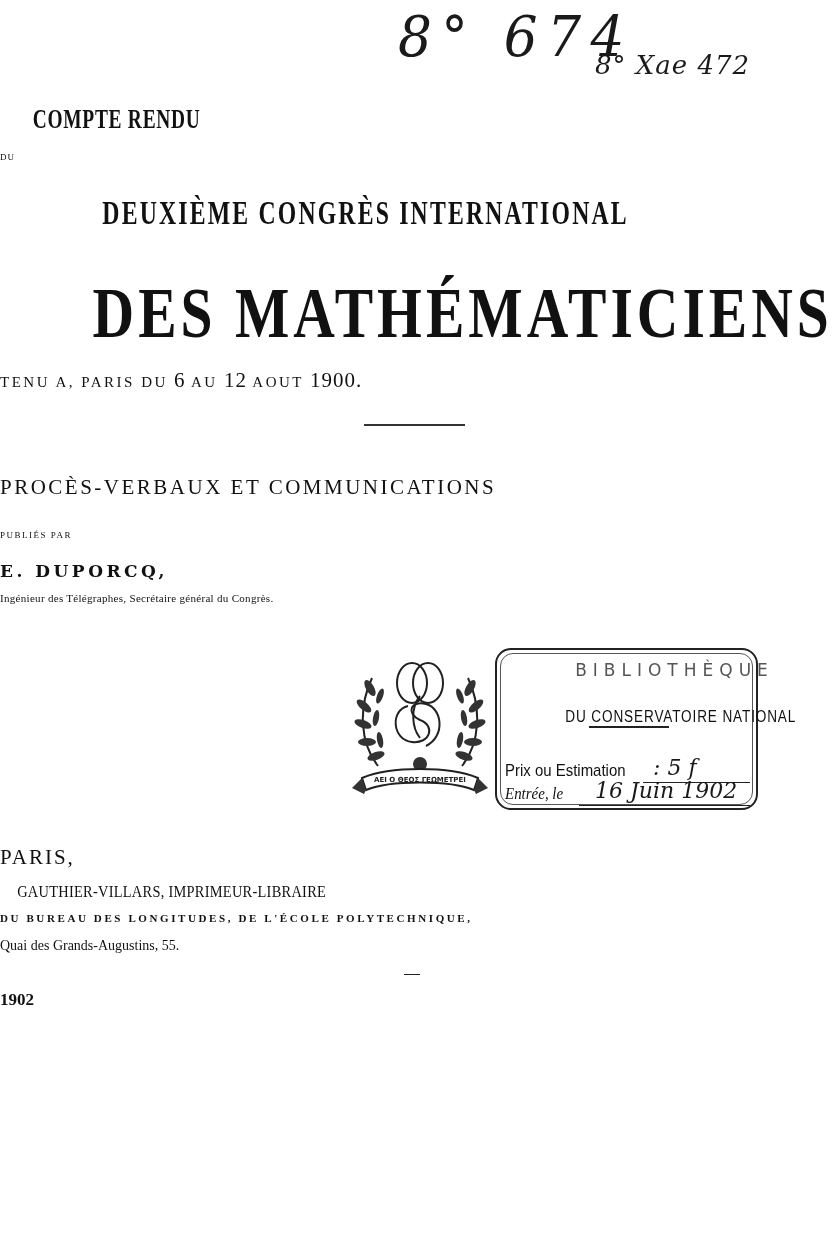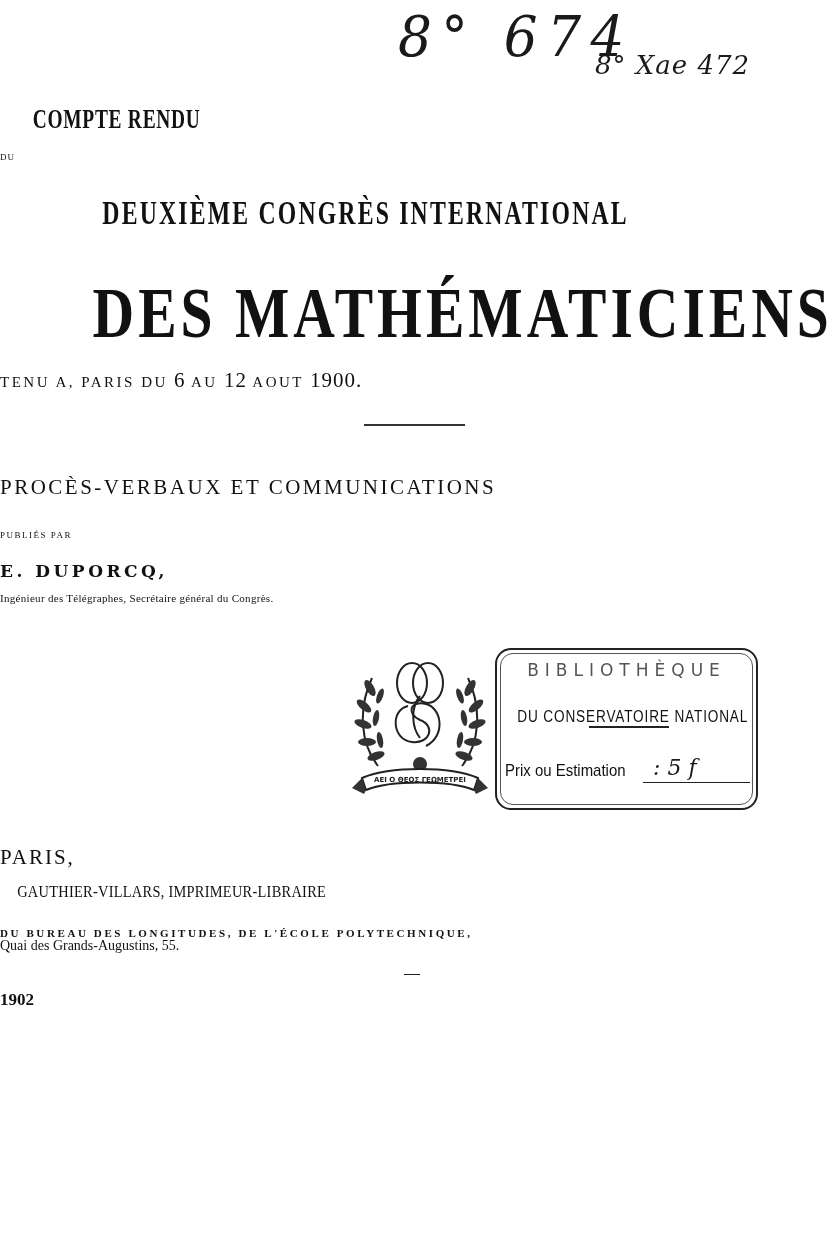--- a/index.html
+++ b/index.html
@@ -27,39 +27,39 @@
   .t-author { top: 561px; font-size: 17px; font-weight: bold; letter-spacing: 3.5px;
               font-family: "DejaVu Serif", serif; }
   .t-role { top: 592px; font-size: 11px; letter-spacing: 0.3px; }
 
   .emblem { left: 350px; top: 648px; width: 140px; height: 150px; }
 
   .stamp { left: 495px; top: 648px; width: 263px; height: 162px;
            border: 2px solid #222; border-radius: 16px; box-sizing: border-box; }
   .stamp-inner { position: absolute; left: 3px; top: 3px; right: 3px; bottom: 3px;
                  border: 1px solid #555; border-radius: 13px; }
-  .stamp-line { position: absolute; left: 0; width: 100%; text-align: center; white-space: nowrap; }
+  .stamp-line { position: absolute; left: 0; width: 100%; text-align: center; white-space: nowrap; padding-left: 48px; }
   .s1 { top: 10px; font-size: 17px; letter-spacing: 6px; color: #555; font-family: "DejaVu Sans", sans-serif; }
   .s2 { top: 30px; font-size: 16px; letter-spacing: 1px; font-family: "Liberation Sans", sans-serif; margin-top: 28px; }
   .s2 span { display: inline-block; transform: scaleX(0.85); }
   .s3 { top: 52px; font-size: 17px; font-weight: bold; letter-spacing: 0.5px; }
   .ornament { position: absolute; left: 92px; top: 76px; width: 80px; height: 2px; background: #222; }
   .field { position: absolute; left: 8px; right: 4px; white-space: nowrap; font-size: 17px; }
   .field .lbl { font-family: "Liberation Sans", sans-serif; display: inline-block; transform: scaleX(0.88); transform-origin: left; }
   .field .val { position: absolute; font-family: "DejaVu Serif", serif; font-style: italic; font-size: 22px; }
   .field .uline { position: absolute; height: 1px; background: #222; }
   .f1 { top: 87px; }
   .f2 { top: 111px; }
   .f3 { top: 134px; }
   .f3 .lbl { font-style: italic; font-family: "Liberation Serif", serif; }
 
   .t-paris { top: 845px; font-size: 21px; letter-spacing: 2px; }
   .t-gv { top: 883px; font-size: 16px; letter-spacing: 0.3px; }
   .t-gv .condensed { transform: scaleX(0.9); font-weight: normal; }
-  .t-bureau { top: 912px; font-size: 11px; letter-spacing: 2.6px; font-weight: bold; margin-top: 15px; }
+  .t-bureau { top: 912px; font-size: 11px; letter-spacing: 2.6px; font-weight: bold; }
   .t-quai { top: 938px; font-size: 14px; }
   .dash { left: 404px; top: 974px; width: 16px; height: 1px; background: #222; }
   .t-year { top: 990px; font-size: 17px; font-weight: bold; }
 </style>
 </head>
 <body>
 
 <div class="abs hand shelf-main">8° 674</div>
 <div class="abs hand shelf-alt">8° Xae 472</div>
 
@@ -126,20 +126,25 @@
   <div class="stamp-inner"></div>
   <div class="stamp-line s1">BIBLIOTHÈQUE</div>
   <div class="stamp-line s2"><span>DU CONSERVATOIRE NATIONAL</span></div>
   <div class="ornament"></div>
 
   <div class="field f2">
     <span class="lbl">Prix ou Estimation</span>
     <span class="uline" style="left:138px; right:2px; top:21px;"></span>
     <span class="val hand" style="left:148px; top:-6px;">: 5 f</span>
   </div>
+  <div class="field f3">
+    <span class="lbl">Entrée, le</span>
+    <span class="uline" style="left:74px; right:2px; top:21px;"></span>
+    <span class="val hand" style="left:90px; top:-6px;">16 Juin 1902</span>
+  </div>
 </div>
 
 <div class="abs center t-paris">PARIS,</div>
 <div class="abs center t-gv"><span class="condensed">GAUTHIER-VILLARS, IMPRIMEUR-LIBRAIRE</span></div>
 <div class="abs center t-bureau">DU BUREAU DES LONGITUDES, DE L'ÉCOLE POLYTECHNIQUE,</div>
 <div class="abs center t-quai">Quai des Grands-Augustins, 55.</div>
 <div class="abs dash"></div>
 <div class="abs center t-year">1902</div>
 
 </body></html>

